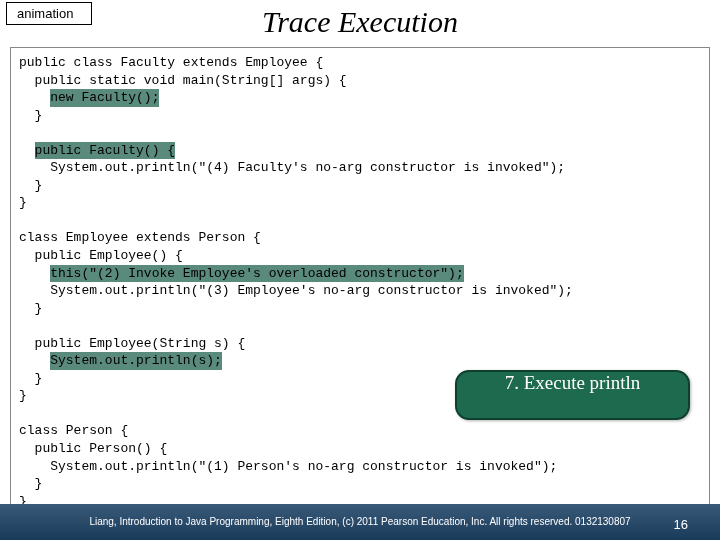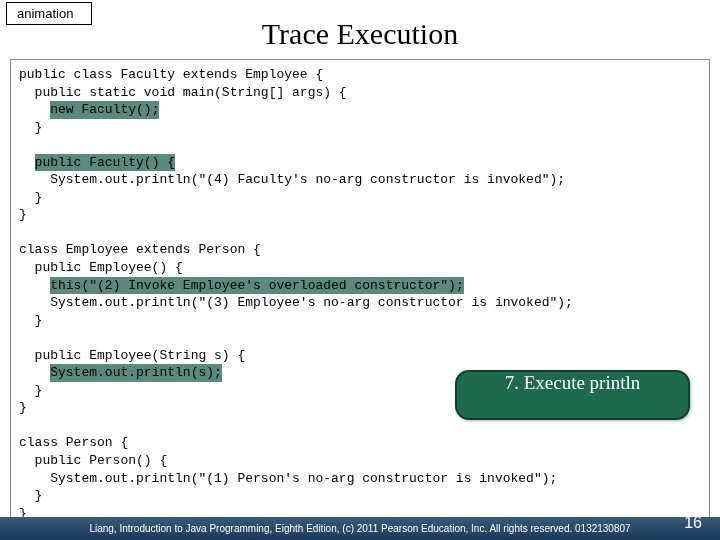--- a/index.html
+++ b/index.html
@@ -19,22 +19,23 @@
     padding: 3px 18px 3px 10px;
     background: #fff;
     font-size: 13px;
     z-index: 2;
   }
   .title {
     text-align: center;
     font-family: "Times New Roman", serif;
     font-size: 30px;
     font-weight: normal;
-    padding-top: 17px;
+    padding-top: 5px;
     padding-bottom: 8px;
+    font-style: italic;
   }
   .code-area {
     border: 1px solid #888;
     margin: 0 10px;
     padding: 6px 20px 8px 8px;
     font-family: "Courier New", monospace;
     font-size: 13px;
     line-height: 1.35;
     position: relative;
     white-space: pre;
@@ -59,40 +60,40 @@
     display: flex;
     align-items: flex-start;
     justify-content: center;
     box-shadow: 1px 1px 3px rgba(0,0,0,0.3);
   }
   .footer {
     position: absolute;
     bottom: 0;
     left: 0;
     right: 0;
-    height: 23px;
+    height: 36px;
     background: linear-gradient(to bottom, #3a5a7a 0%, #1a3a5a 100%);
     display: flex;
     align-items: center;
     justify-content: center;
   }
   .footer-text {
     color: #fff;
     font-size: 10px;
     text-align: center;
     line-height: 1.2;
     flex: 1;
     padding: 0 60px;
   }
   .page-num {
     position: absolute;
-    right: 18px;
+    right: 32px;
     bottom: 8px;
     color: #fff;
-    font-size: 16px;
+    font-size: 13px;
     text-align: center;
   }
 </style>
 </head>
 <body>
 
 <div class="animation-box">
   <span>animation</span>
 </div>
 

